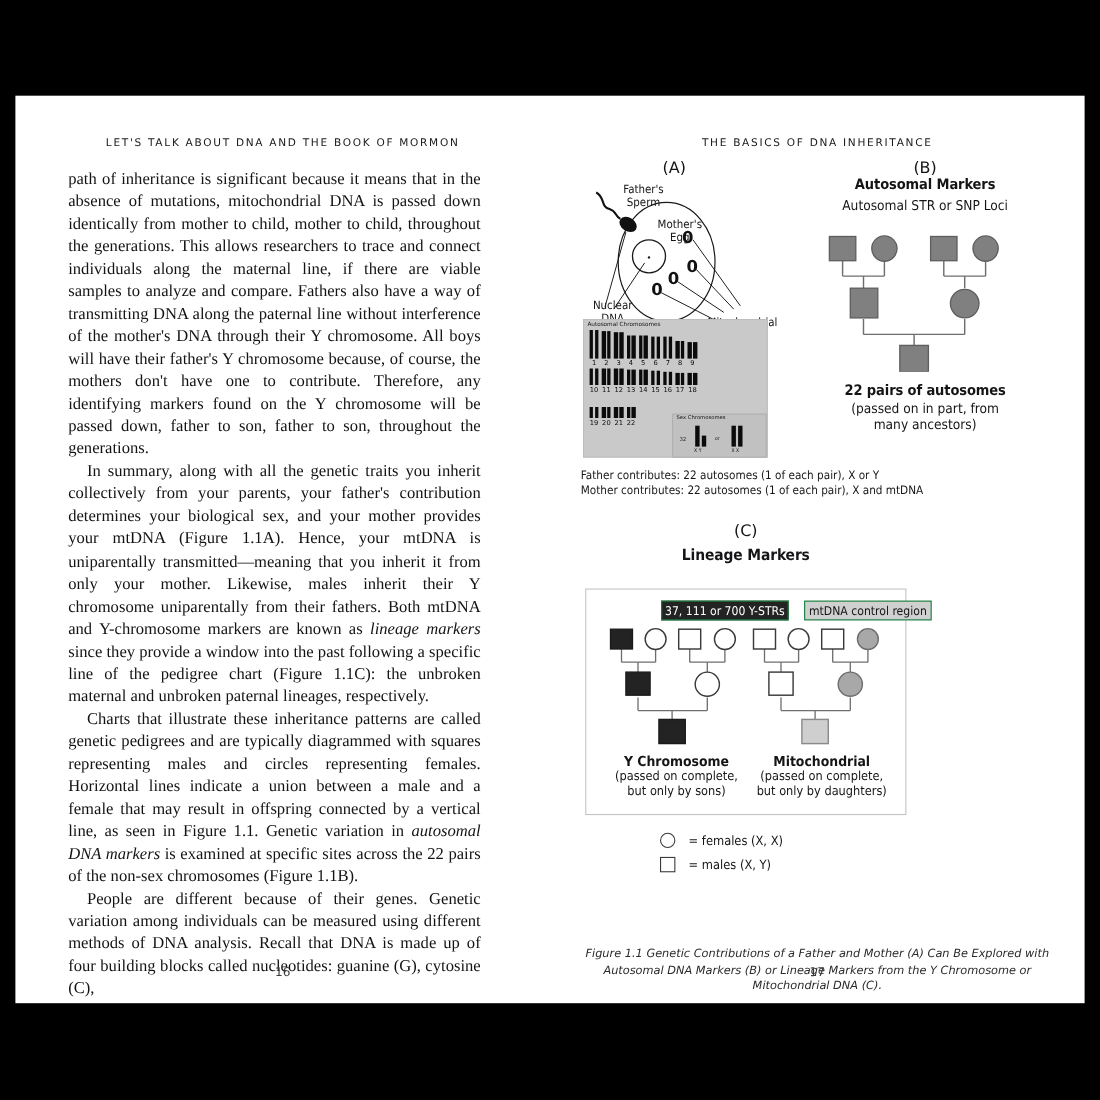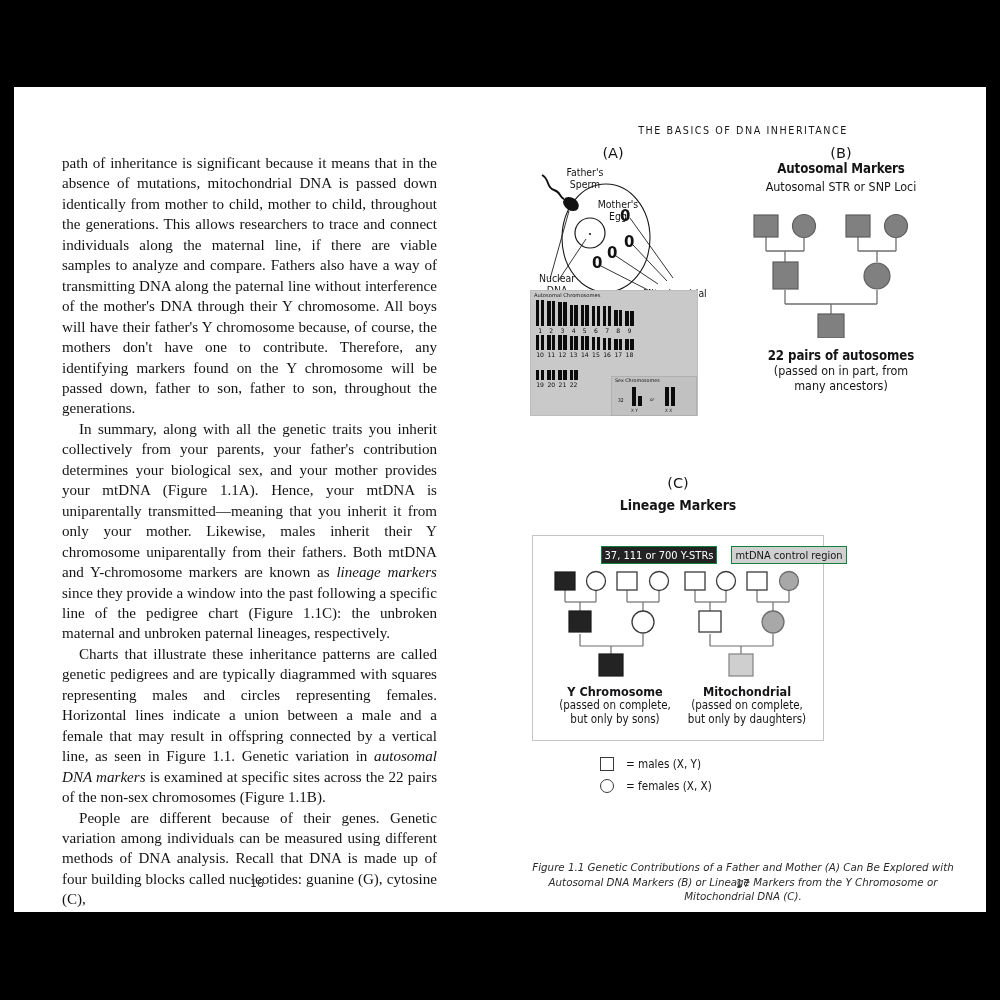--- a/index.html
+++ b/index.html
@@ -199,20 +199,21 @@
     color: #2a2a2c;
   }
 </style>
 </head>
 <body>
 
 <div id="stage">
   <div id="spread">
 
     <div class="page" id="page-left">
+      <div class="running-head">LET'S TALK ABOUT DNA AND THE BOOK OF MORMON</div>
 
       <div id="body-col">
         <p>path of inheritance is significant because it means that in the absence of mutations, mitochondrial DNA is passed down identically from mother to child, mother to child, throughout the generations. This allows researchers to trace and connect individuals along the maternal line, if there are viable samples to analyze and compare. Fathers also have a way of transmitting DNA along the paternal line without interference of the mother's DNA through their Y chromosome. All boys will have their father's Y chromosome because, of course, the mothers don't have one to contribute. Therefore, any identifying markers found on the Y chromosome will be passed down, father to son, father to son, throughout the generations.</p>
         <p class="indent"><span>In summary, along with all the genetic traits you inherit collectively from your parents, your father's contribution determines your biological sex, and your mother provides your mtDNA (Figure 1.1A). Hence, your mtDNA is uniparentally transmitted—meaning that you inherit it from only your mother. Likewise, males inherit their Y chromosome uniparentally from their fathers. Both mtDNA and Y-chromosome markers are known as </span><span class="ital">lineage markers</span><span> since they provide a window into the past following a specific line of the pedigree chart (Figure 1.1C): the unbroken maternal and unbroken paternal lineages, respectively.</span></p>
         <p class="indent"><span>Charts that illustrate these inheritance patterns are called genetic pedigrees and are typically diagrammed with squares representing males and circles representing females. Horizontal lines indicate a union between a male and a female that may result in offspring connected by a vertical line, as seen in Figure 1.1. Genetic variation in </span><span class="ital">autosomal DNA markers</span><span> is examined at specific sites across the 22 pairs of the non-sex chromosomes (Figure 1.1B).</span></p>
         <p class="indent">People are different because of their genes. Genetic variation among individuals can be measured using different methods of DNA analysis. Recall that DNA is made up of four building blocks called nucleotides: guanine (G), cytosine (C),</p>
       </div>
 
       <div class="folio">16</div>
     </div>
@@ -471,20 +472,24 @@
               <circle cx="131" cy="70" r="13"></circle>
               <rect x="72" y="108" width="26" height="24"></rect>
             </g>
           </svg>
 
           <div class="fig-bold" style="margin-top:10px;">22 pairs of autosomes</div>
           <div class="fig-reg">(passed on in part, from</div>
           <div class="fig-reg">many ancestors)</div>
         </div>
 
+        <div id="contrib">
+          <div>Father contributes: 22 autosomes (1 of each pair), X or Y</div>
+          <div>Mother contributes: 22 autosomes (1 of each pair), X and mtDNA</div>
+        </div>
 
         <div id="panelC">
           <div class="panel-letter" style="width:300px;">(C)</div>
           <div class="fig-bold" style="width:300px;margin-top:6px;font-size:14px;">Lineage Markers</div>
 
           <div id="cbox">
             <div class="tagbox" id="tagY">37, 111 or 700 Y-STRs</div>
             <div class="tagbox" id="tagMT">mtDNA control region</div>
 
             <svg width="140" height="112" viewBox="0 0 140 112" style="position:absolute;left:18px;top:32px;">
@@ -546,27 +551,27 @@
             </div>
             <div class="caption-pair" style="left:144px; top:148px;">
               <div class="cap-t">Mitochondrial</div>
               <div class="cap-s">(passed on complete,</div>
               <div class="cap-s">but only by daughters)</div>
             </div>
           </div>
 
           <div id="key">
             <div class="key-row">
+              <div class="key-ci"></div>
+              <div class="key-txt">= females (X, X)</div>
+            </div>
+            <div class="key-row">
               <div class="key-sq"></div>
               <div class="key-txt">= males (X, Y)</div>
             </div>
-            <div class="key-row">
-              <div class="key-ci"></div>
-              <div class="key-txt">= females (X, X)</div>
-            </div>
           </div>
 
           <div id="figcap">Figure 1.1 Genetic Contributions of a Father and Mother (A) Can Be Explored with Autosomal DNA Markers (B) or Lineage Markers from the Y Chromosome or Mitochondrial DNA (C).</div>
         </div>
 
       </div>
 
       <div class="folio">17</div>
     </div>
 

